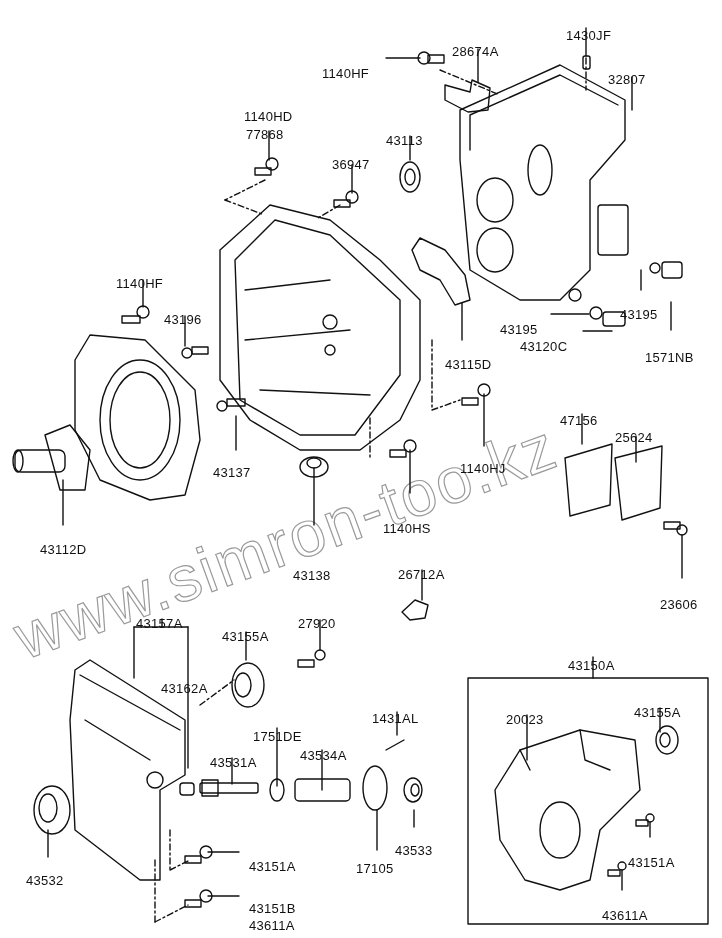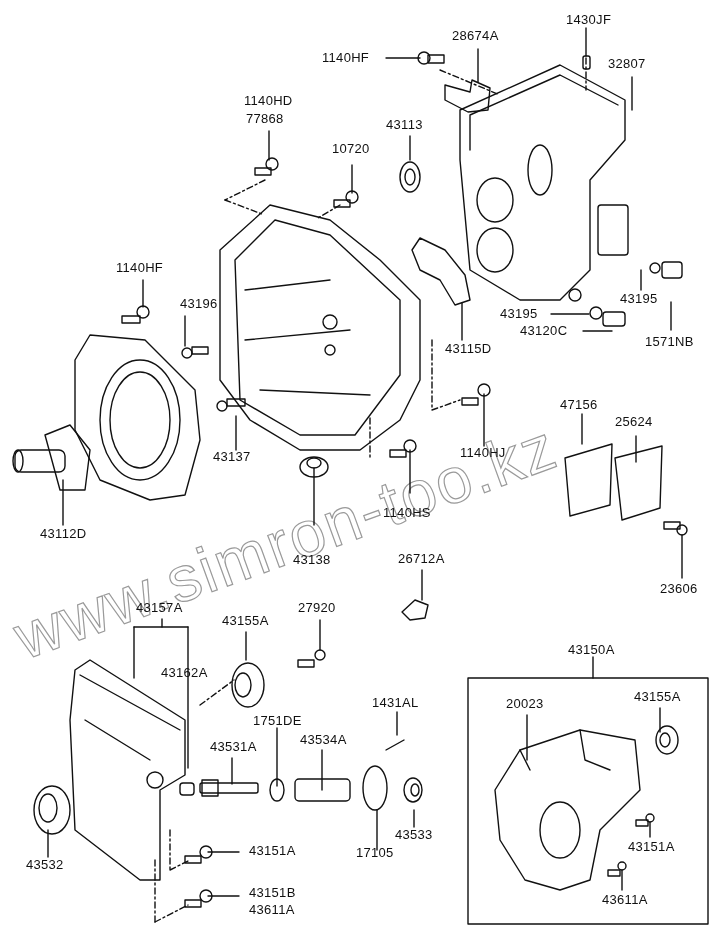--- a/index.html
+++ b/index.html
@@ -1,18 +1,18 @@
 <!DOCTYPE html>
 <html><head>
 <meta charset="utf-8">
 <style>
   html,body{margin:0;padding:0;background:#fff;}
   #canvas{position:relative;width:722px;height:938px;background:#ffffff;overflow:hidden;font-family:"Liberation Sans",sans-serif;}
   svg{position:absolute;left:0;top:0;}
-  .lbl{position:absolute;font-size:13px;color:#111;white-space:nowrap;letter-spacing:0.3px;line-height:14px;}
+  .lbl{position:absolute;font-size:13px;color:#111;white-space:nowrap;letter-spacing:0.3px;line-height:14px;margin-top:16px;}
   .wm{position:absolute;left:30px;top:600px;font-size:64px;color:transparent;-webkit-text-stroke:1.2px #9a9a9a;transform:rotate(-20deg);transform-origin:left bottom;white-space:nowrap;letter-spacing:2px;}
 </style>
 </head>
 <body>
 
 <div id="canvas">
   <div class="wm">www.simron-too.kz</div>
 
   <svg width="722" height="938" viewBox="0 0 722 938" fill="none" stroke="#111" stroke-width="1.4" stroke-linejoin="round" stroke-linecap="round">
 
@@ -244,23 +244,23 @@
       </g>
   </svg>
 
   <div class="lbl" style="left:452px;top:29px">28674A</div>
   <div class="lbl" style="left:566px;top:13px">1430JF</div>
   <div class="lbl" style="left:322px;top:51px">1140HF</div>
   <div class="lbl" style="left:608px;top:57px">32807</div>
   <div class="lbl" style="left:244px;top:94px">1140HD</div>
   <div class="lbl" style="left:246px;top:112px">77868</div>
   <div class="lbl" style="left:386px;top:118px">43113</div>
-  <div class="lbl" style="left:332px;top:142px">10720</div>
+  <div class="lbl" style="left:332px;top:142px">36947</div>
   <div class="lbl" style="left:116px;top:261px">1140HF</div>
-  <div class="lbl" style="left:180px;top:297px">43196</div>
+  <div class="lbl" style="left:164px;top:297px">43196</div>
   <div class="lbl" style="left:620px;top:292px">43195</div>
   <div class="lbl" style="left:500px;top:307px">43195</div>
   <div class="lbl" style="left:520px;top:324px">43120C</div>
   <div class="lbl" style="left:645px;top:335px">1571NB</div>
   <div class="lbl" style="left:445px;top:342px">43115D</div>
   <div class="lbl" style="left:213px;top:450px">43137</div>
   <div class="lbl" style="left:560px;top:398px">47156</div>
   <div class="lbl" style="left:615px;top:415px">25624</div>
   <div class="lbl" style="left:460px;top:446px">1140HJ</div>
   <div class="lbl" style="left:40px;top:527px">43112D</div>

